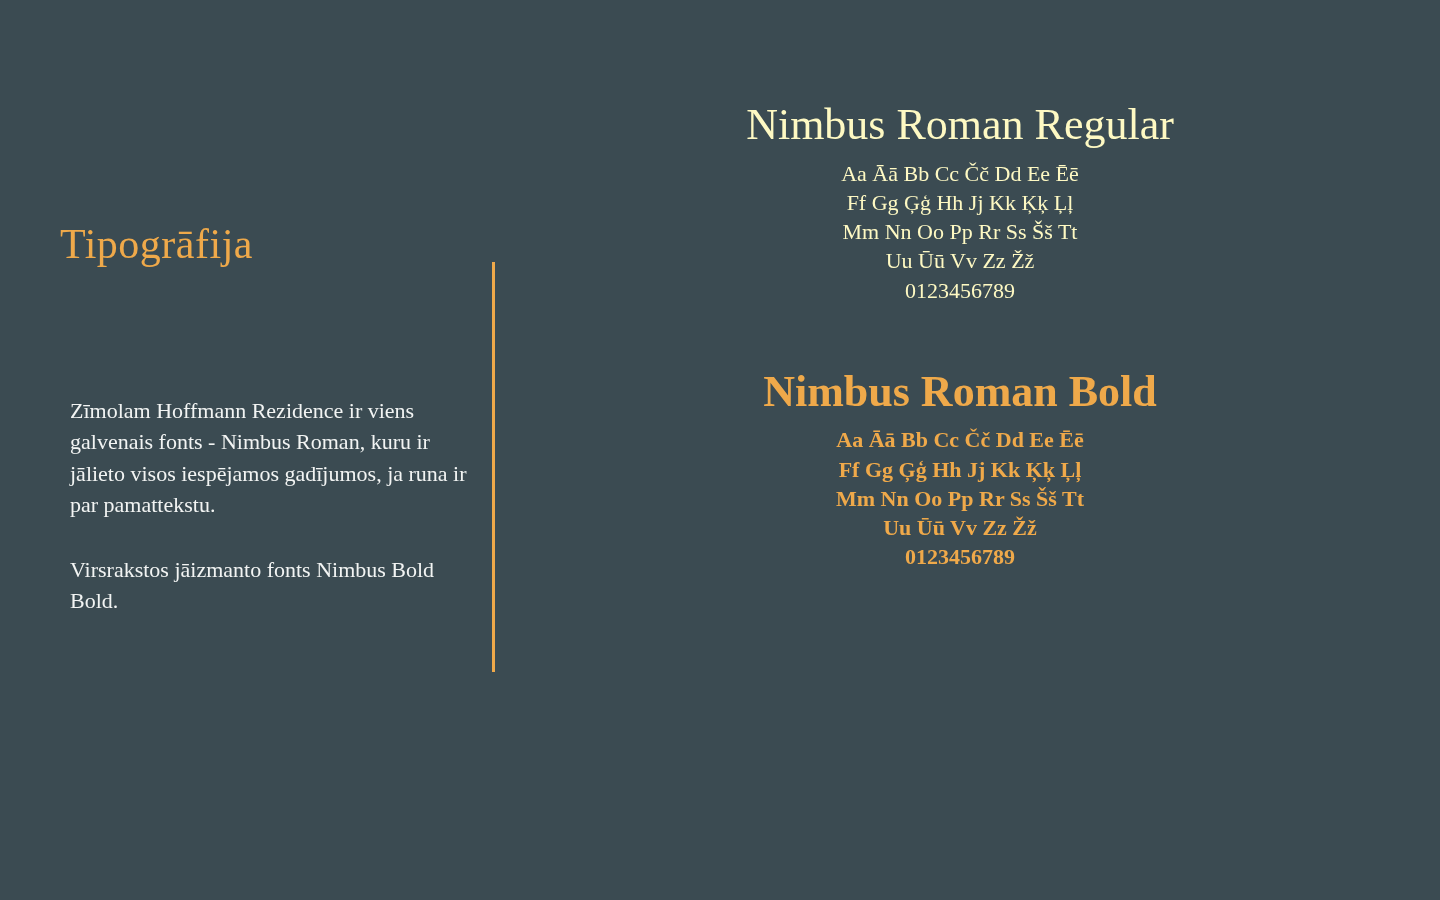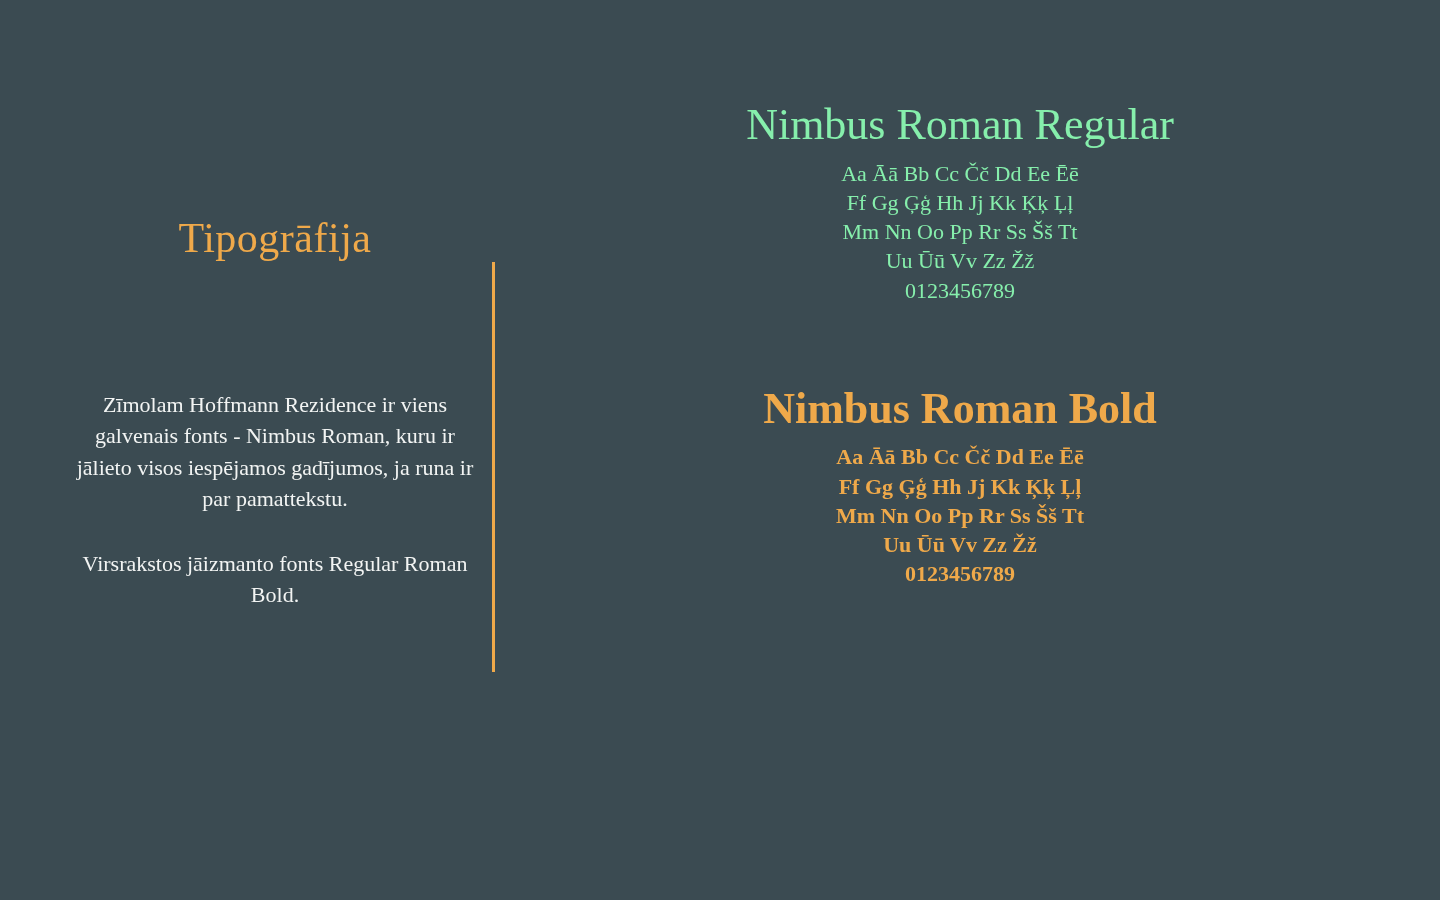--- a/index.html
+++ b/index.html
@@ -17,23 +17,22 @@
     position: relative;
     width: 1440px;
     height: 900px;
     box-sizing: border-box;
   }
 
   
   .left-col {
     position: absolute;
     left: 60px;
-    top: 215px;
+    top: 221px;
     width: 430px;
-    text-align: center;
   }
   .section-title {
     color: #efa94a;
     font-size: 42px;
     line-height: 1.1;
     font-weight: 400;
     letter-spacing: 0.5px;
     margin: 0 0 0 0;
   }
   .body-block {
@@ -65,60 +64,60 @@
     position: absolute;
     left: 560px;
     top: 100px;
     width: 800px;
     text-align: center;
   }
   .specimen {
     text-align: center;
   }
   .specimen + .specimen {
-    margin-top: 79px;
+    margin-top: 62px;
   }
   .specimen-name {
     font-size: 44px;
     line-height: 1.15;
     margin: 0 0 8px 0;
     font-weight: 400;
   }
   .specimen-lines {
     font-size: 22px;
     line-height: 1.33;
   }
   .specimen-lines div {
     margin: 0;
     white-space: nowrap;
   }
   .regular .specimen-name,
   .regular .specimen-lines {
-    color: #86efac;
+    color: #fef9c3;
   }
   .bold .specimen-name,
   .bold .specimen-lines {
     color: #efa94a;
     font-weight: 700;
   }
   .bold .specimen-name {
     font-size: 44px;
   }
 </style>
 </head>
 <body>
 
 <div class="slide">
 
   <div class="left-col">
     <h1 class="section-title">Tipogrāfija</h1>
 
     <div class="body-block">
       <p>Zīmolam Hoffmann Rezidence ir viens galvenais fonts - Nimbus Roman, kuru ir jālieto visos iespējamos gadījumos, ja runa ir par pamattekstu.</p>
-      <p>Virsrakstos jāizmanto fonts Regular Roman Bold.</p>
+      <p>Virsrakstos jāizmanto fonts Nimbus Bold Bold.</p>
     </div>
   </div>
 
   <div class="divider"></div>
 
   <div class="right-col">
 
     <div class="specimen regular">
       <div class="specimen-name">Nimbus Roman Regular</div>
       <div class="specimen-lines">

